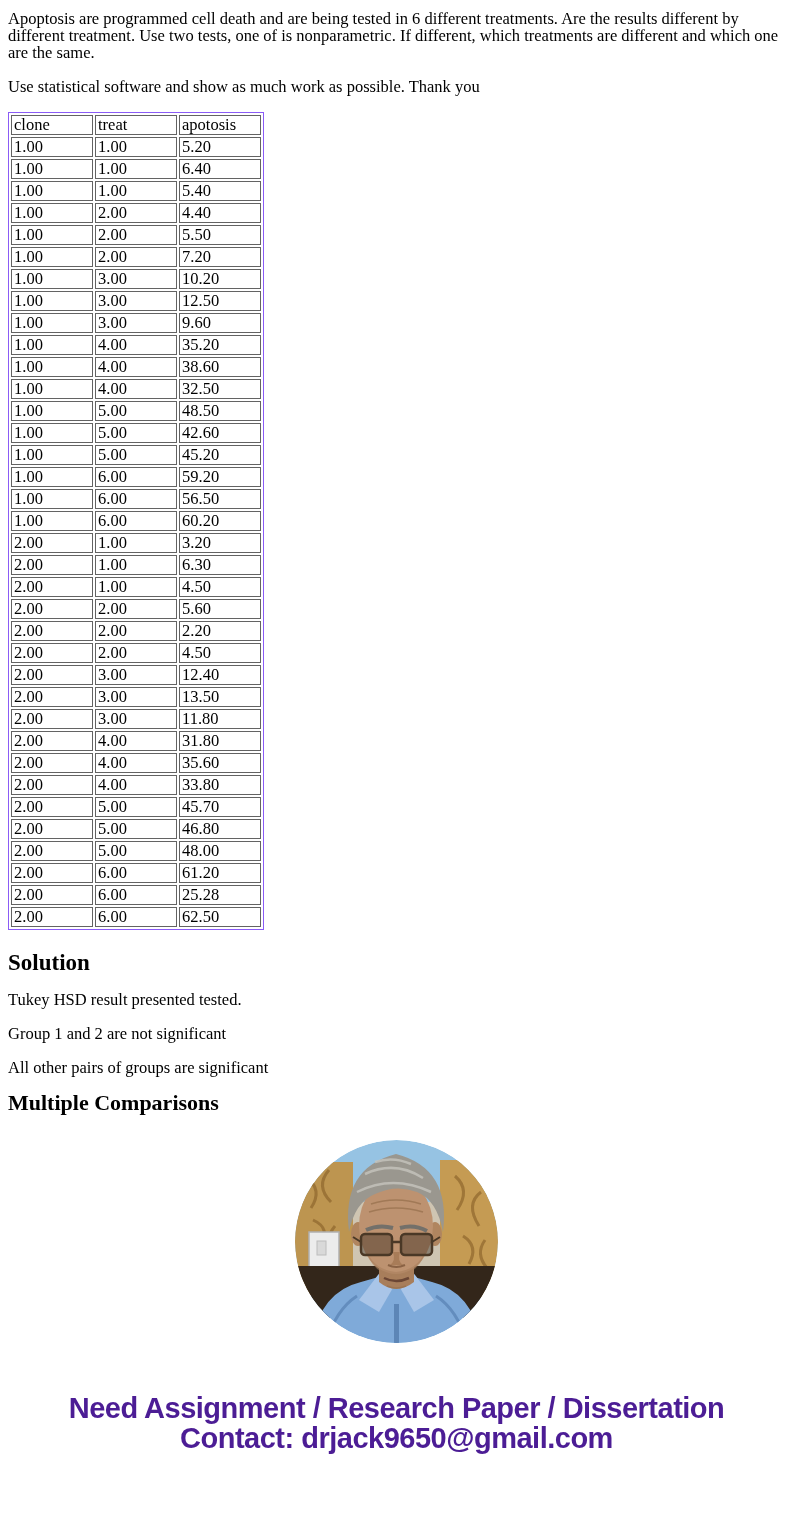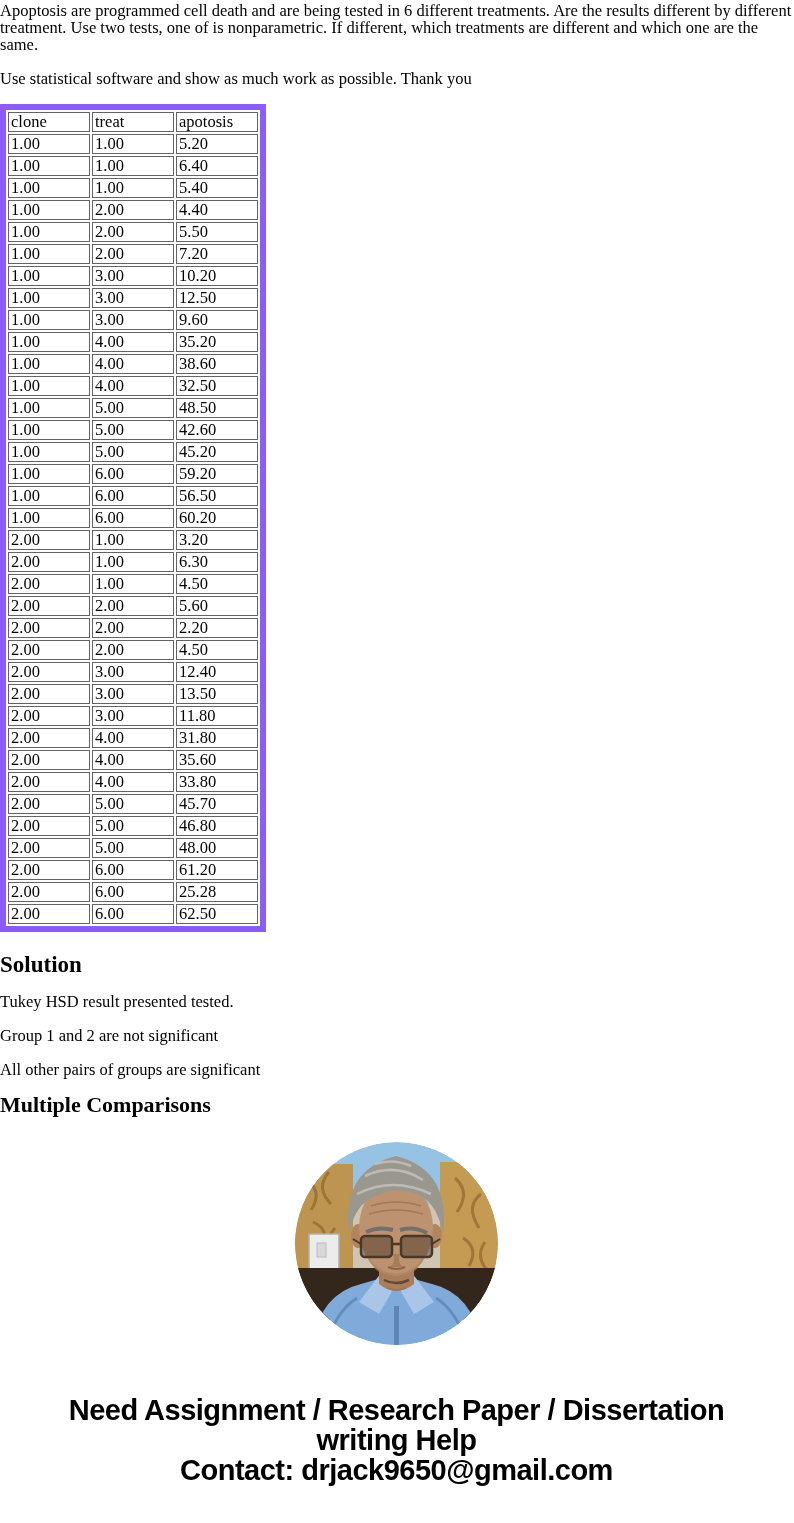--- a/index.html
+++ b/index.html
@@ -1,33 +1,34 @@
 <!DOCTYPE html>
 <html><head>
 <meta charset="utf-8">
 <style>
   html, body { margin: 0; padding: 0; background: #ffffff; }
   .page {
     width: 793px;
     height: 1523px;
     box-sizing: border-box;
+    padding: 8px;
     background: #ffffff;
     color: #000000;
     font-family: "Liberation Serif", serif;
     font-size: 16.5px;
     overflow: hidden;
   }
   .para { margin: 0 0 17px 0; line-height: 17px; }
   .para-first { margin-top: 2px; }
   .instruction { font-weight: bold; }
 
   table.data-table {
     border-collapse: separate;
     border-spacing: 2px;
-    border: 6px solid #8b5cf6;
+    border: 1px solid #8b5cf6;
     margin: 17px 0 0 0;
   }
   table.data-table th, table.data-table td {
     border: 1px solid #636363;
     width: 76px;
     padding: 0 2px;
     font-weight: normal;
     text-align: left;
     font-size: 16.5px;
     line-height: 18px;
@@ -62,21 +63,21 @@
   }
 
   .footer {
     margin-top: 50px;
     text-align: center;
     font-family: "Liberation Sans", sans-serif;
     font-weight: bold;
     font-size: 29px;
     line-height: 30px;
     letter-spacing: -0.5px;
-    color: #000000;
+    color: #4c1d95;
   }
 </style>
 </head>
 <body>
 
 <div class="page">
 
   <p class="para para-first">Apoptosis are programmed cell death and are being tested in 6 different treatments. Are the results different by different treatment. Use two tests, one of is nonparametric. If different, which treatments are different and which one are the same.</p>
 
   <p class="para">Use statistical software and show as much work as possible. Thank you</p>
@@ -345,17 +346,16 @@
 
           <path d="M89 138 q12 6 25 0" stroke="#6b4634" stroke-width="2.5" fill="none"></path>
           <path d="M92 146 q9 4 19 0" stroke="#96704e" stroke-width="1.5" fill="none" opacity="0.7"></path>
         </g>
       </svg>
     </span>
   </div>
 
   <div class="footer">
     <div>Need Assignment / Research Paper / Dissertation</div>
-    <div>writing Help</div>
     <div>Contact: drjack9650@gmail.com</div>
   </div>
 
 </div>
 
 </body></html>

